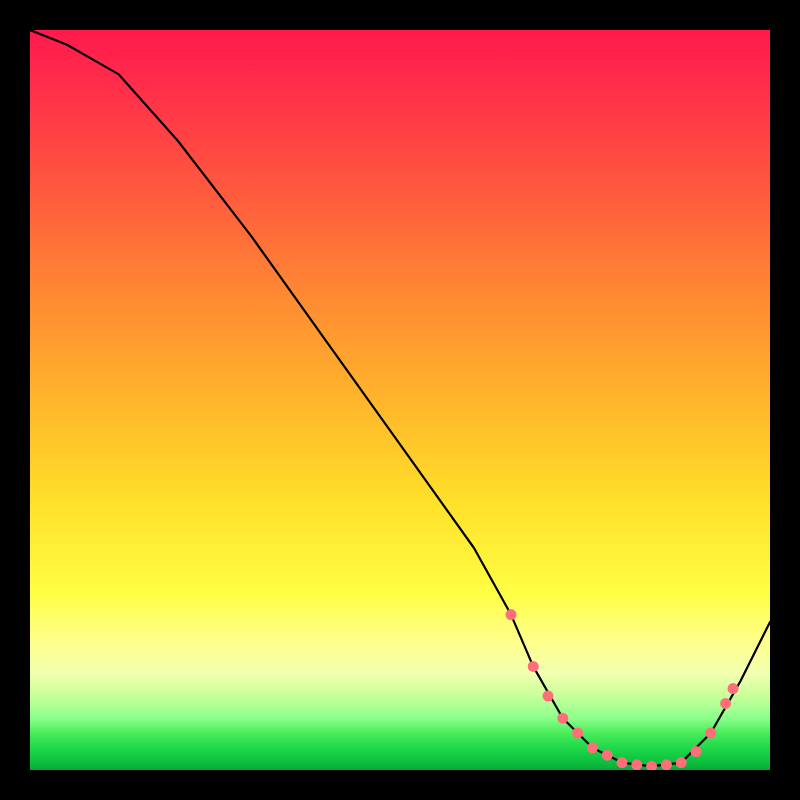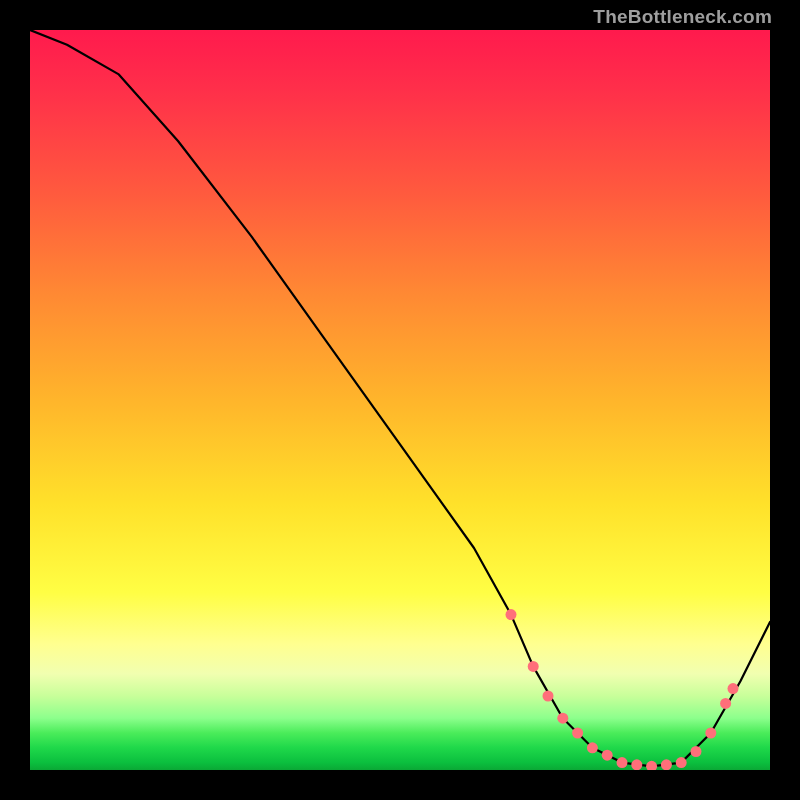--- a/index.html
+++ b/index.html
@@ -81,14 +81,13 @@
           <circle cx="636.4" cy="734.8" r="5.5" fill="#ff6f7a"></circle>
           <circle cx="651.2" cy="732.6" r="5.5" fill="#ff6f7a"></circle>
           <circle cx="666.0" cy="721.5" r="5.5" fill="#ff6f7a"></circle>
           <circle cx="680.8" cy="703.0" r="5.5" fill="#ff6f7a"></circle>
           <circle cx="695.6" cy="673.4" r="5.5" fill="#ff6f7a"></circle>
           <circle cx="703.0" cy="658.6" r="5.5" fill="#ff6f7a"></circle>
         </g>
     </svg>
   </div>
 
-  <div class="watermark">TheBottleneck.com</div>
 </div>
 
 </body></html>

